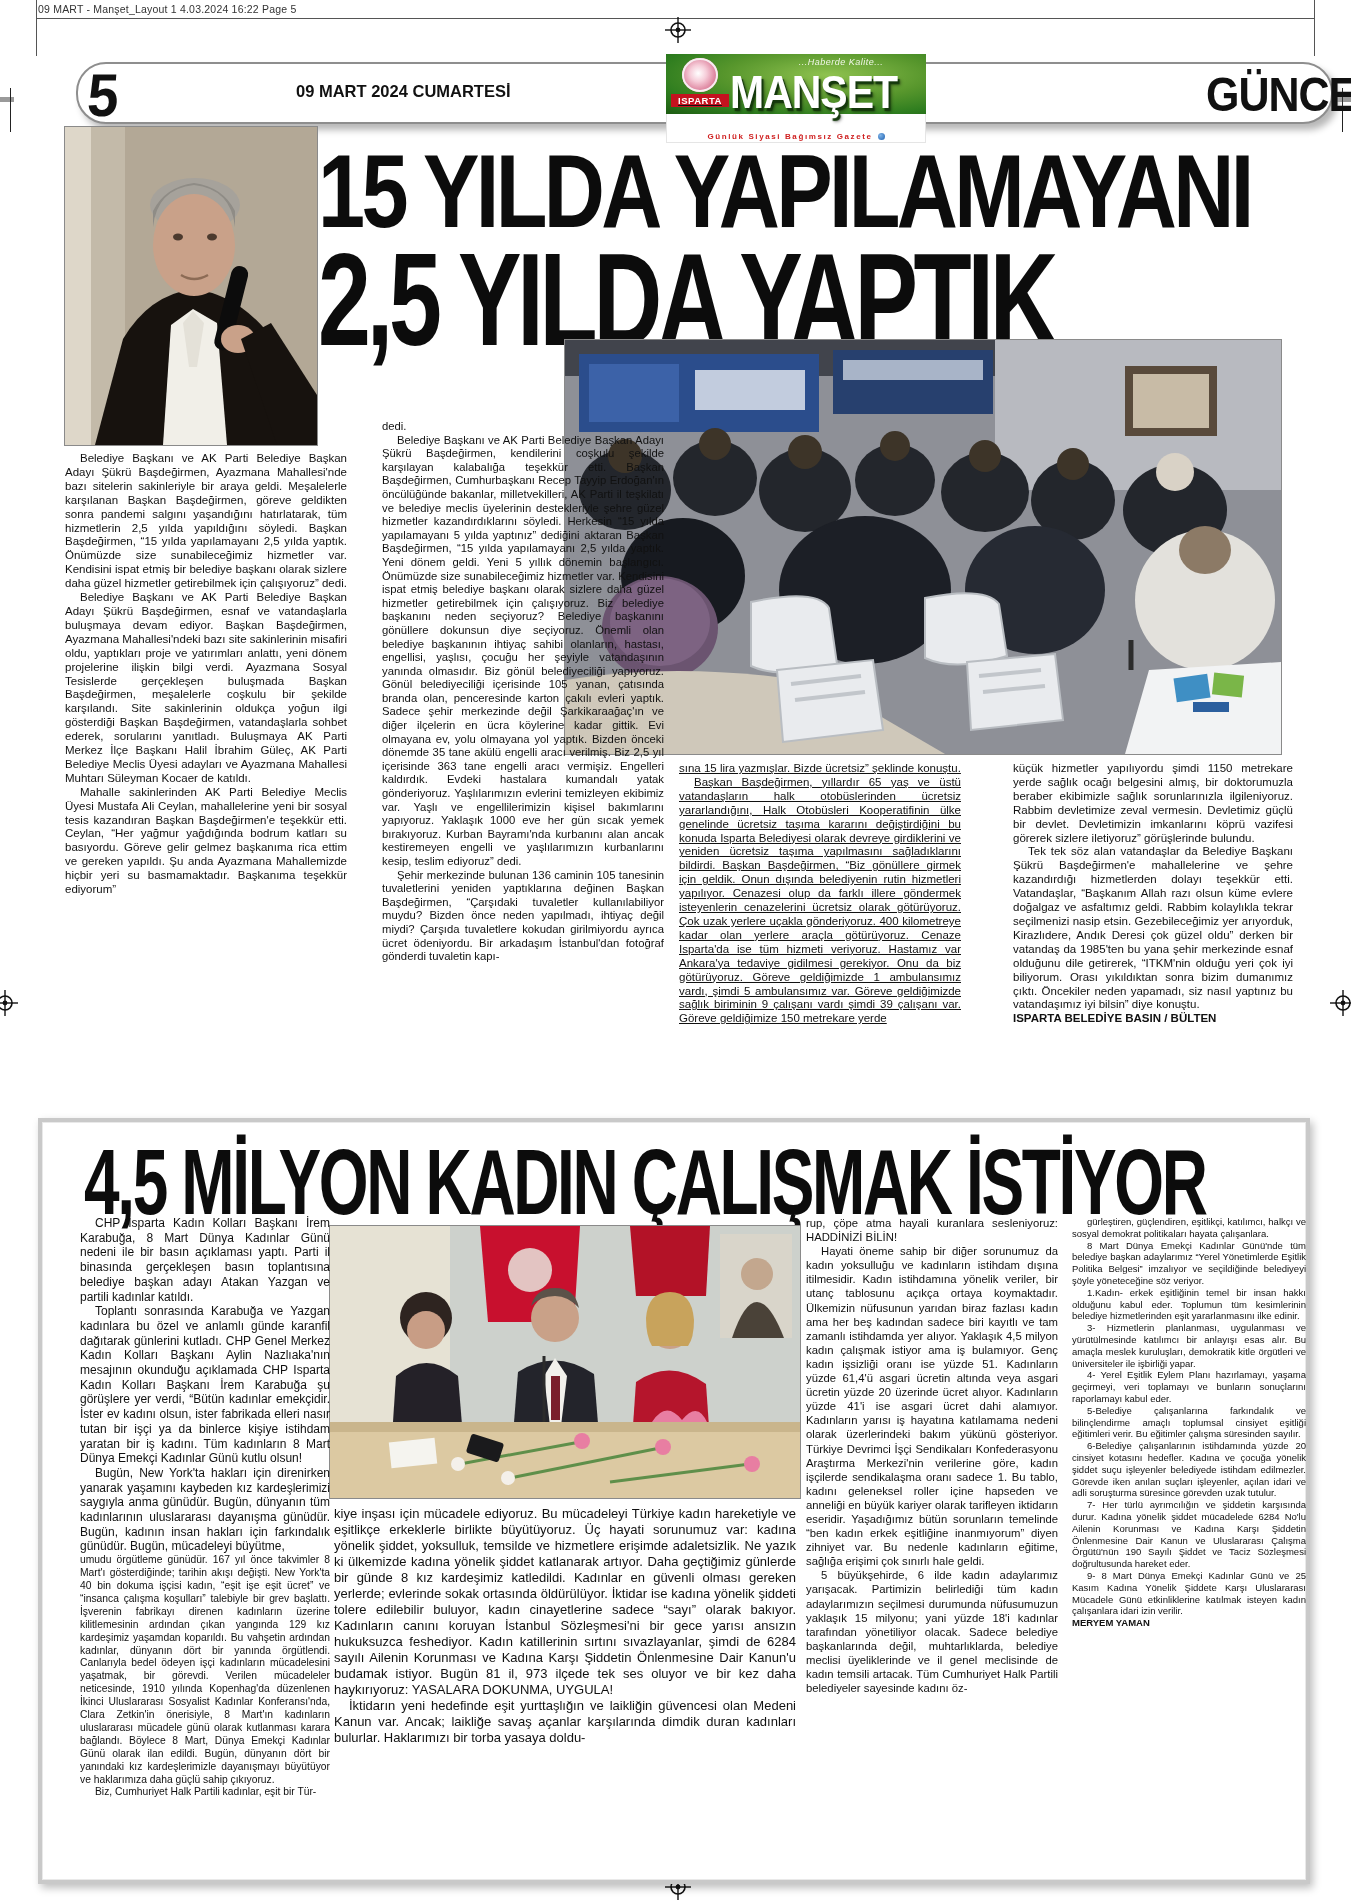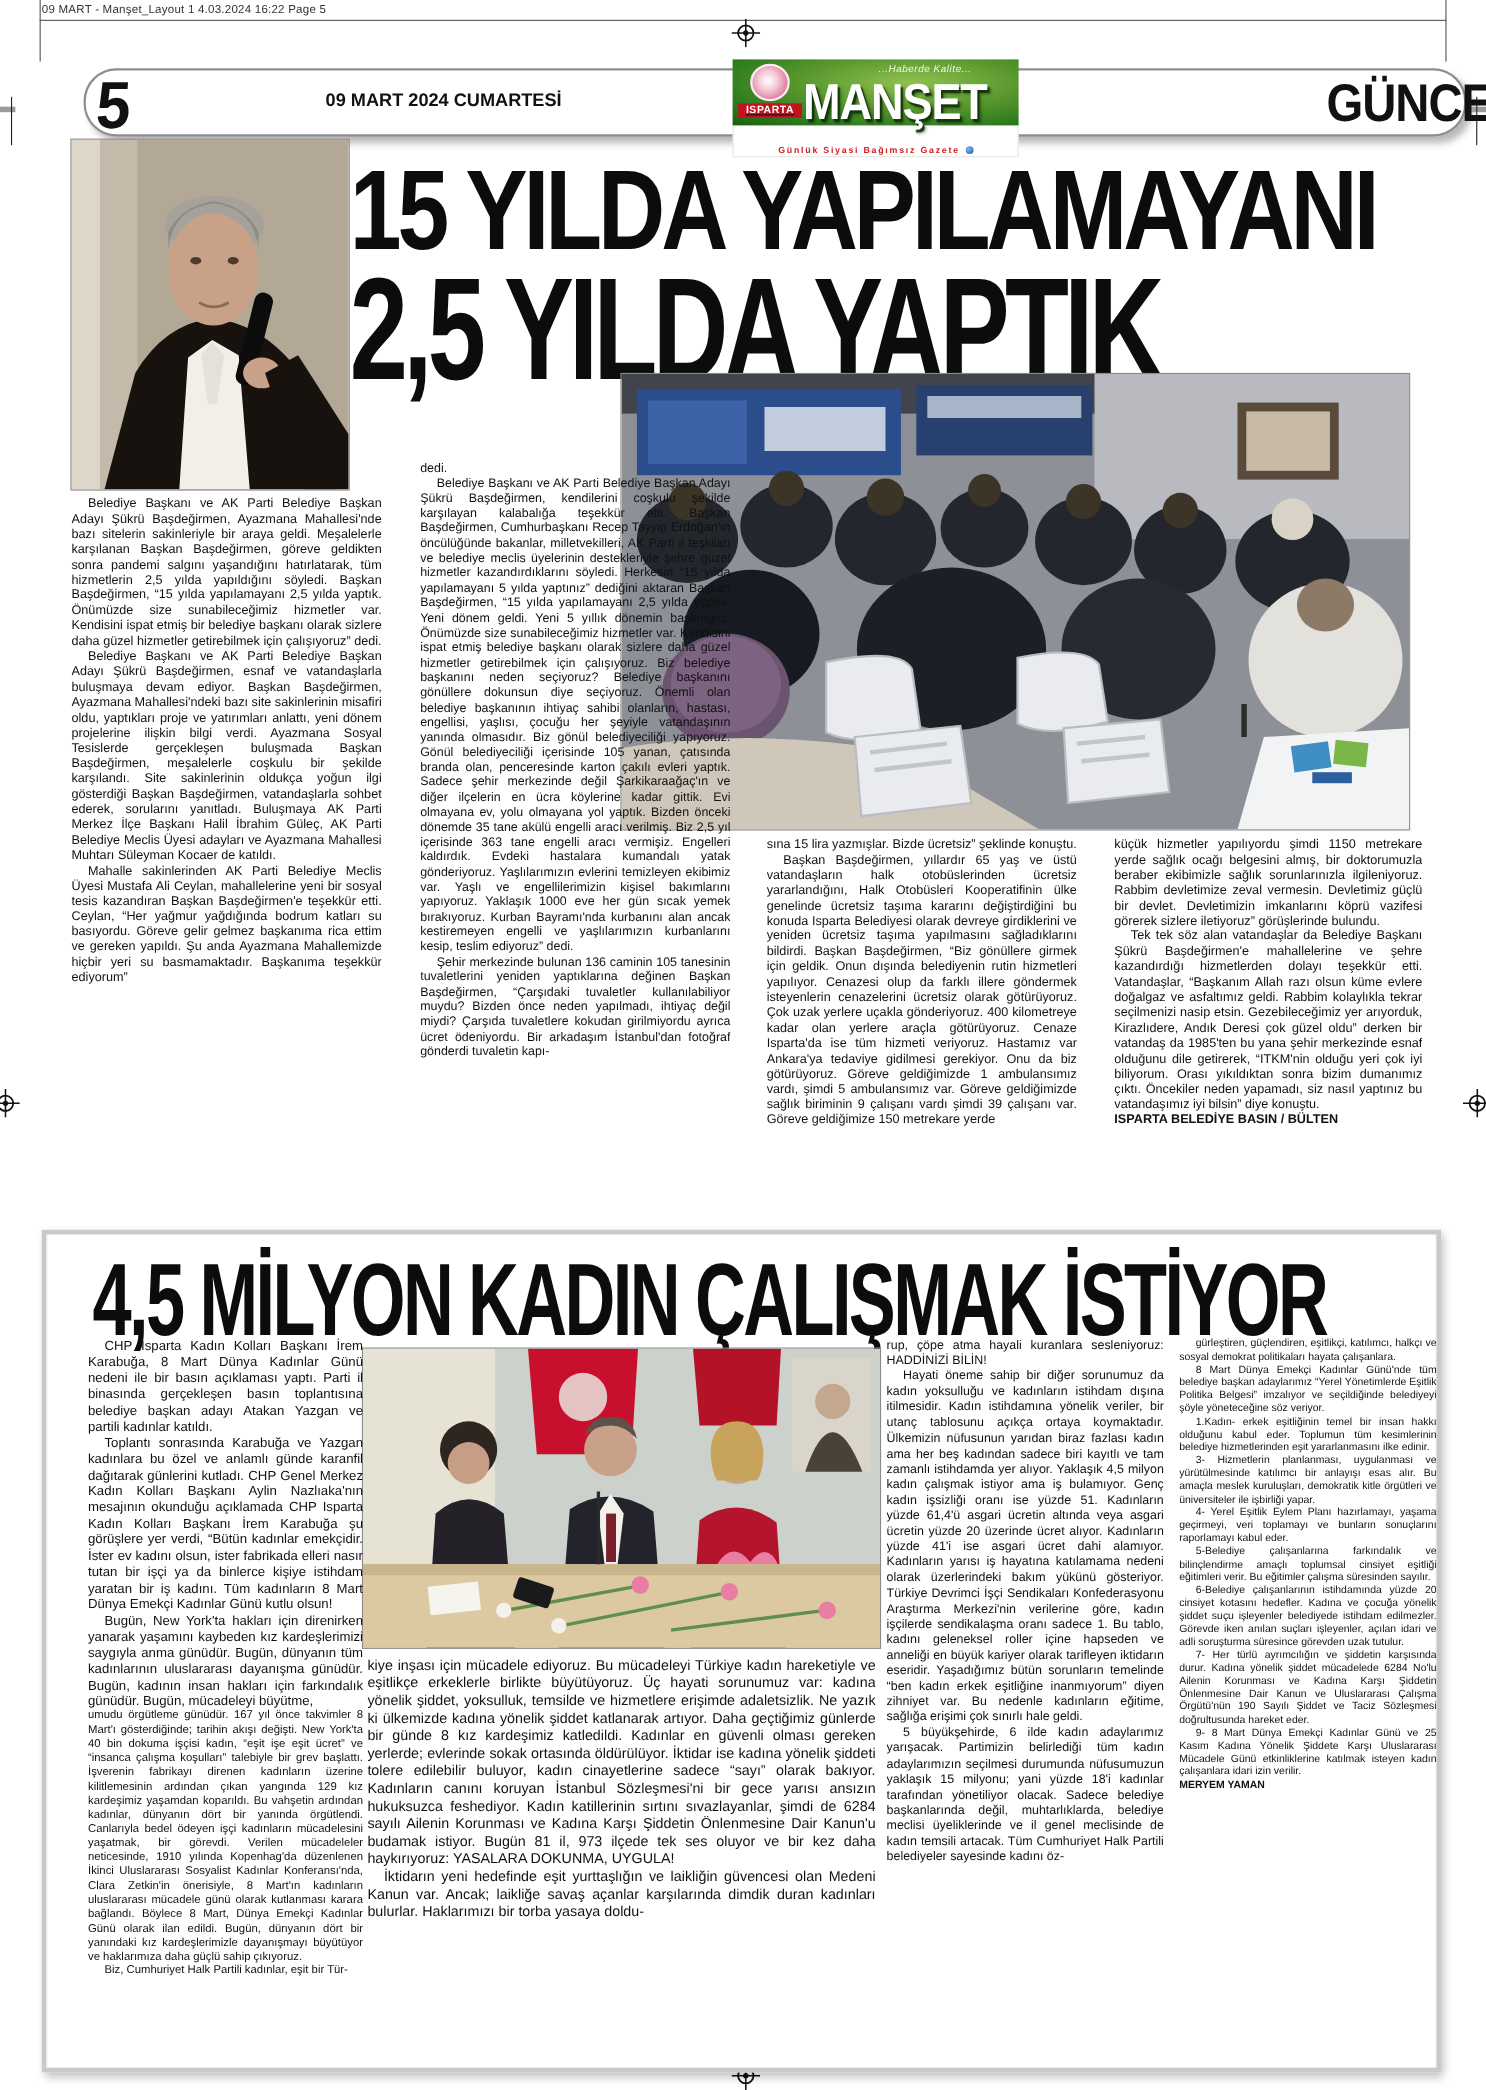--- a/index.html
+++ b/index.html
@@ -54,21 +54,21 @@
 
   
   .bodycol{position:absolute;text-align:justify;overflow:hidden;hyphens:auto;}
   .bodycol p{margin:0;text-indent:15px;}
   .cont p:first-child{text-indent:0;}
   .a1col{font-size:11.5px;line-height:13.9px;}
   .byline{font-weight:bold;text-indent:0 !important;}
 
   .a1c1{left:65px;top:452px;width:282px;height:662px;}
   .a1c2{left:382px;top:420px;width:282px;height:694px;font-size:11.3px;line-height:13.6px;}
-  .a1c3{left:697px;top:762px;width:282px;height:352px;}
+  .a1c3{left:679px;top:762px;width:282px;height:352px;text-decoration:underline;}
   .a1c4{left:1013px;top:762px;width:280px;height:352px;}
 
   
   .frame{left:38px;top:1118px;width:1264px;height:758px;border:4px solid #c9c9c9;
      box-shadow:3px 4px 8px rgba(0,0,0,.25), 0 0 0 1px #e9e9e9 inset;background:#fff;}
   .a2c1{left:80px;top:1216px;width:250px;height:662px;}
   .a2c1u{font-size:12px;line-height:14.7px;}
   .a2c1l{font-size:10.3px;line-height:12.9px;}
   .a2cm{left:334px;top:1506px;width:462px;height:372px;font-size:13px;line-height:16px;}
   .a2c3{left:806px;top:1216px;width:252px;height:662px;font-size:11.3px;line-height:14.1px;}

